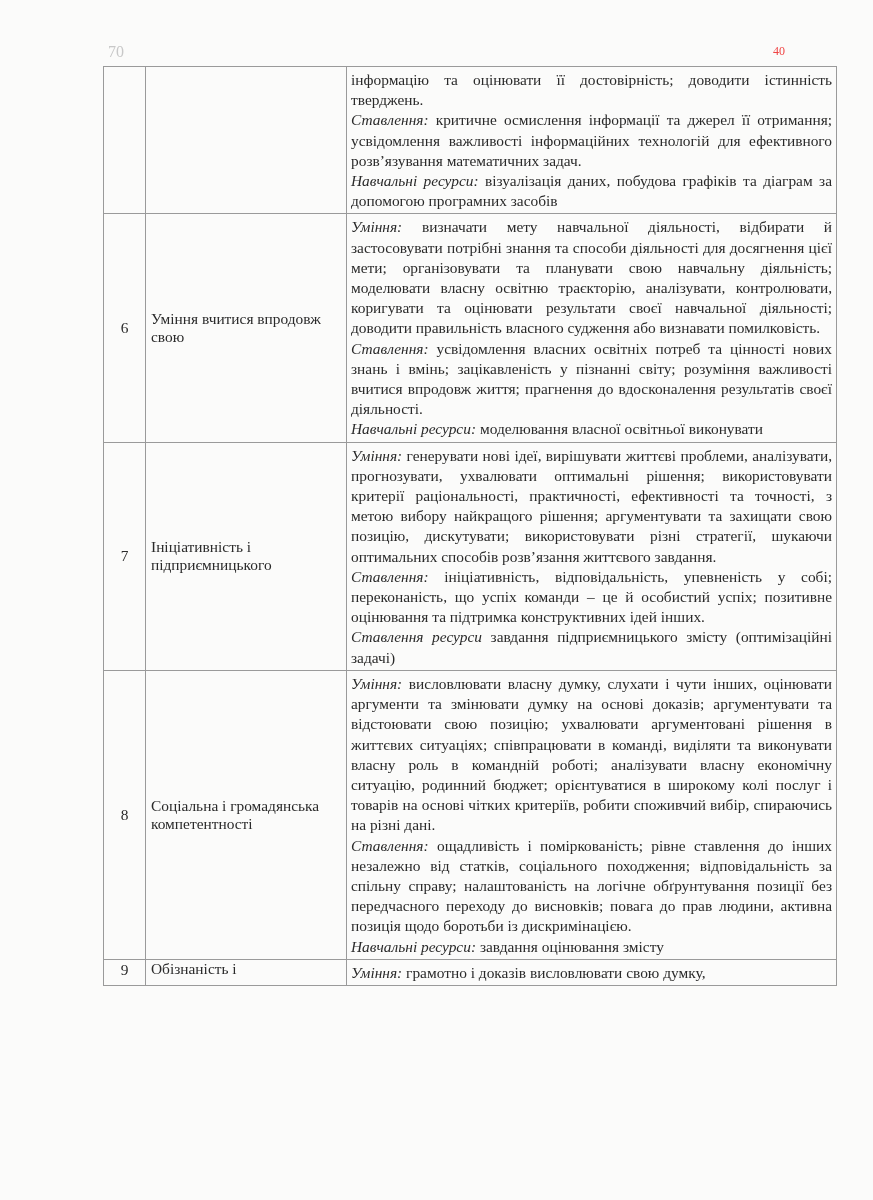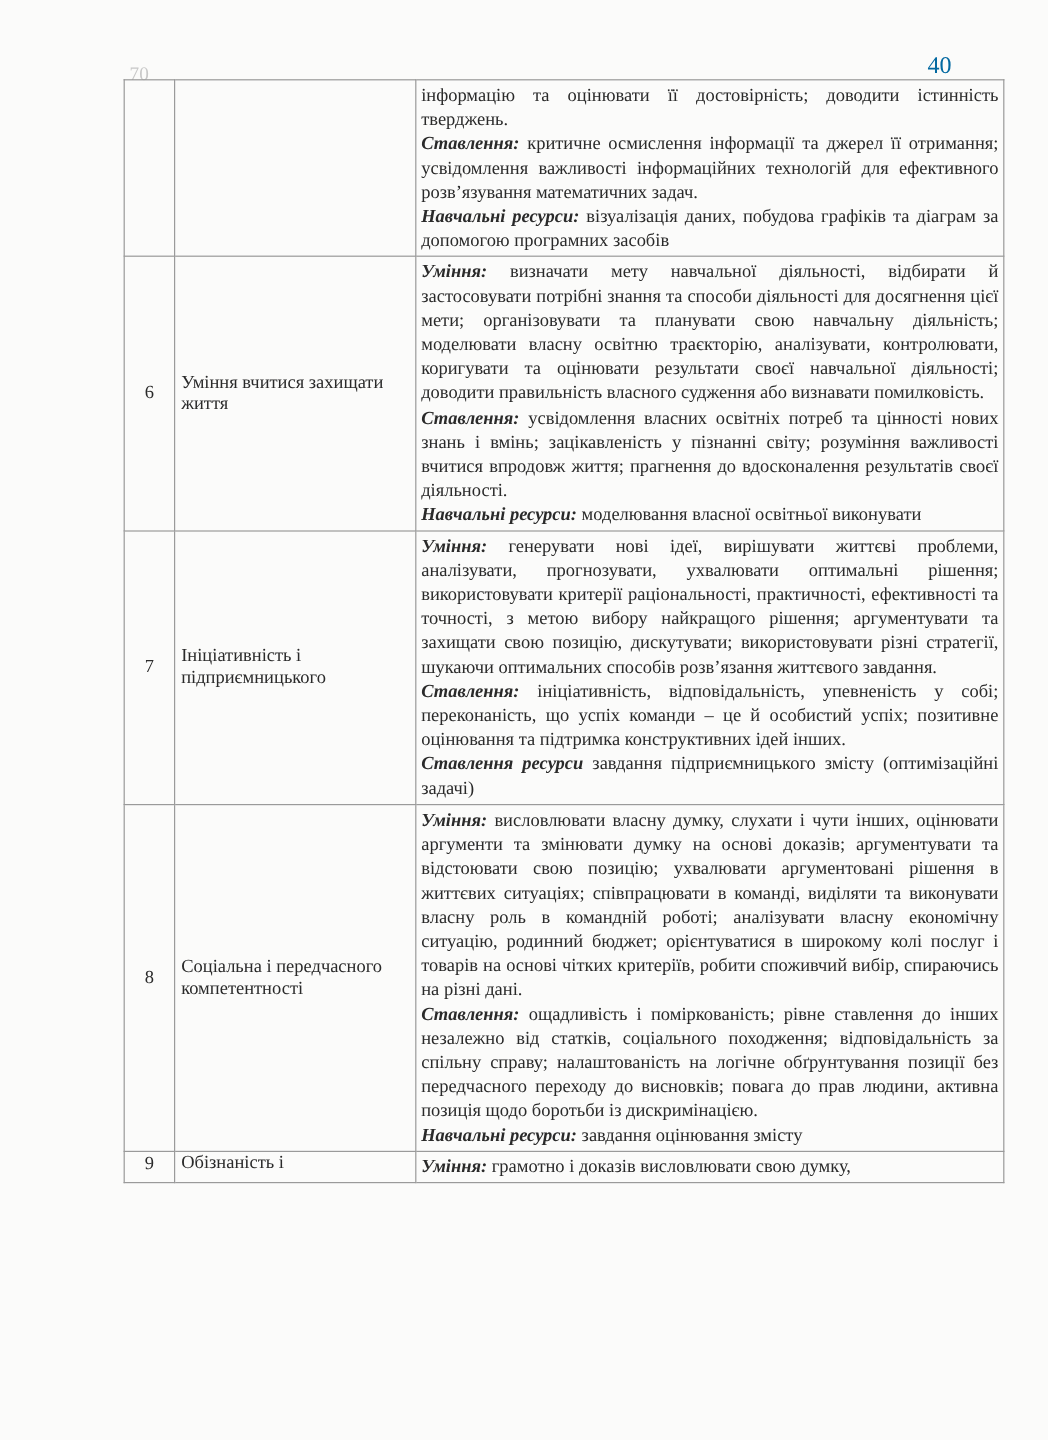--- a/index.html
+++ b/index.html
@@ -6,44 +6,44 @@
     body {
       width: 873px; height: 1200px;
       background: #fbfbfa;
       position: relative;
       overflow: hidden;
       font-family: "Liberation Serif", "DejaVu Serif", serif;
       color: #2a2a2a;
     }
     .page-number {
       position: absolute; top: 44px; left: 773px;
-      font-size: 20px; color: #0369a1;
+      font-size: 12px; color: #ef4444;
     }
     .mark-top-left {
-      position: absolute; top: 54px; left: 108px;
+      position: absolute; top: 43px; left: 108px;
       font-size: 16px; color: #c8c8c8;
     }
     table.comp {
       position: absolute; top: 66px; left: 103px;
       width: 734px;
       border-collapse: collapse;
       table-layout: fixed;
     }
     table.comp td {
       border: 1px solid #9a9a9a;
       vertical-align: middle;
       padding: 0;
       font-size: 15.4px;
       line-height: 20.2px;
     }
     td.num { width: 41px; text-align: center; }
     td.name { width: 191px; padding-left: 5px !important; padding-right: 4px !important; line-height: 18px !important; }
     td.desc { padding: 3px 4px 2px 4px !important; text-align: justify; vertical-align: top !important; }
     td.desc p { margin: 0; }
-    .lbl { font-weight: bold; font-style: italic; }
+    .lbl { font-weight: normal; font-style: italic; }
     .row-cont td.num, .row-cont td.name { vertical-align: top; }
     .last-row td { vertical-align: top !important; }
   </style>
 </head>
 <body>
 
 <div class="mark-top-left">70</div>
 <div class="page-number">40</div>
 
 <table class="comp">
@@ -54,41 +54,41 @@
       <td class="name"></td>
       <td class="desc">
         <p><span>інформацію та оцінювати її достовірність; доводити істинність тверджень.</span></p>
         <p><span class="lbl">Ставлення:</span> <span>критичне осмислення інформації та джерел її отримання; усвідомлення важливості інформаційних технологій для ефективного розв’язування математичних задач.</span></p>
         <p><span class="lbl">Навчальні ресурси:</span> <span>візуалізація даних, побудова графіків та діаграм за допомогою програмних засобів</span></p>
       </td>
     </tr>
 
     <tr>
       <td class="num">6</td>
-      <td class="name">Уміння вчитися захищати життя</td>
+      <td class="name">Уміння вчитися впродовж свою</td>
       <td class="desc">
         <p><span class="lbl">Уміння:</span> <span>визначати мету навчальної діяльності, відбирати й застосовувати потрібні знання та способи діяльності для досягнення цієї мети; організовувати та планувати свою навчальну діяльність; моделювати власну освітню траєкторію, аналізувати, контролювати, коригувати та оцінювати результати своєї навчальної діяльності; доводити правильність власного судження або визнавати помилковість.</span></p>
         <p><span class="lbl">Ставлення:</span> <span>усвідомлення власних освітніх потреб та цінності нових знань і вмінь; зацікавленість у пізнанні світу; розуміння важливості вчитися впродовж життя; прагнення до вдосконалення результатів своєї діяльності.</span></p>
         <p><span class="lbl">Навчальні ресурси:</span> <span>моделювання власної освітньої виконувати</span></p>
       </td>
     </tr>
 
     <tr>
       <td class="num">7</td>
       <td class="name">Ініціативність і підприємницького</td>
       <td class="desc">
         <p><span class="lbl">Уміння:</span> <span>генерувати нові ідеї, вирішувати життєві проблеми, аналізувати, прогнозувати, ухвалювати оптимальні рішення; використовувати критерії раціональності, практичності, ефективності та точності, з метою вибору найкращого рішення; аргументувати та захищати свою позицію, дискутувати; використовувати різні стратегії, шукаючи оптимальних способів розв’язання життєвого завдання.</span></p>
         <p><span class="lbl">Ставлення:</span> <span>ініціативність, відповідальність, упевненість у собі; переконаність, що успіх команди – це й особистий успіх; позитивне оцінювання та підтримка конструктивних ідей інших.</span></p>
         <p><span class="lbl">Ставлення ресурси</span> <span>завдання підприємницького змісту (оптимізаційні задачі)</span></p>
       </td>
     </tr>
 
     <tr>
       <td class="num">8</td>
-      <td class="name">Соціальна і передчасного компетентності</td>
+      <td class="name">Соціальна і громадянська компетентності</td>
       <td class="desc">
         <p><span class="lbl">Уміння:</span> <span>висловлювати власну думку, слухати і чути інших, оцінювати аргументи та змінювати думку на основі доказів; аргументувати та відстоювати свою позицію; ухвалювати аргументовані рішення в життєвих ситуаціях; співпрацювати в команді, виділяти та виконувати власну роль в командній роботі; аналізувати власну економічну ситуацію, родинний бюджет; орієнтуватися в широкому колі послуг і товарів на основі чітких критеріїв, робити споживчий вибір, спираючись на різні дані.</span></p>
         <p><span class="lbl">Ставлення:</span> <span>ощадливість і поміркованість; рівне ставлення до інших незалежно від статків, соціального походження; відповідальність за спільну справу; налаштованість на логічне обґрунтування позиції без передчасного переходу до висновків; повага до прав людини, активна позиція щодо боротьби із дискримінацією.</span></p>
         <p><span class="lbl">Навчальні ресурси:</span> <span>завдання оцінювання змісту</span></p>
       </td>
     </tr>
 
     <tr class="last-row">
       <td class="num">9</td>
       <td class="name">Обізнаність і</td>

